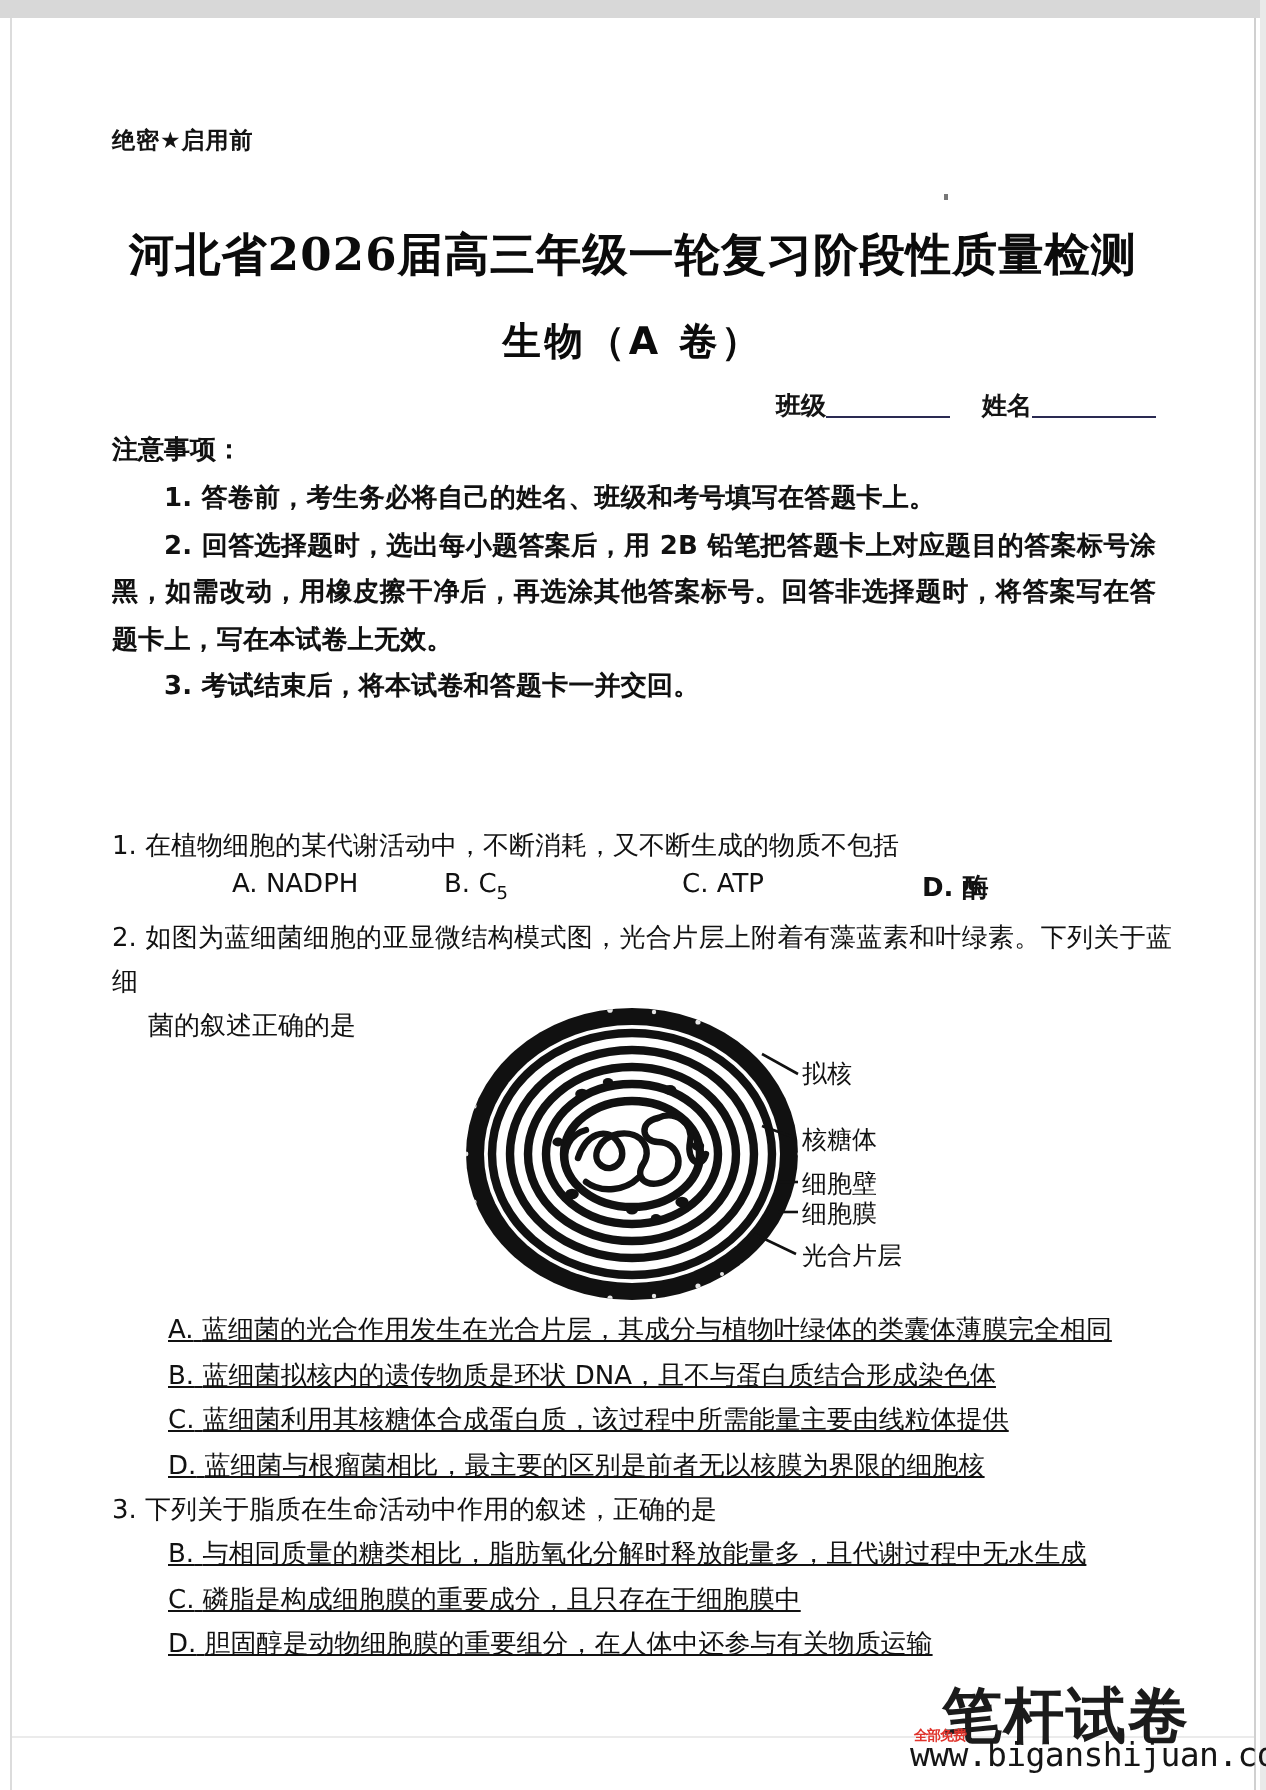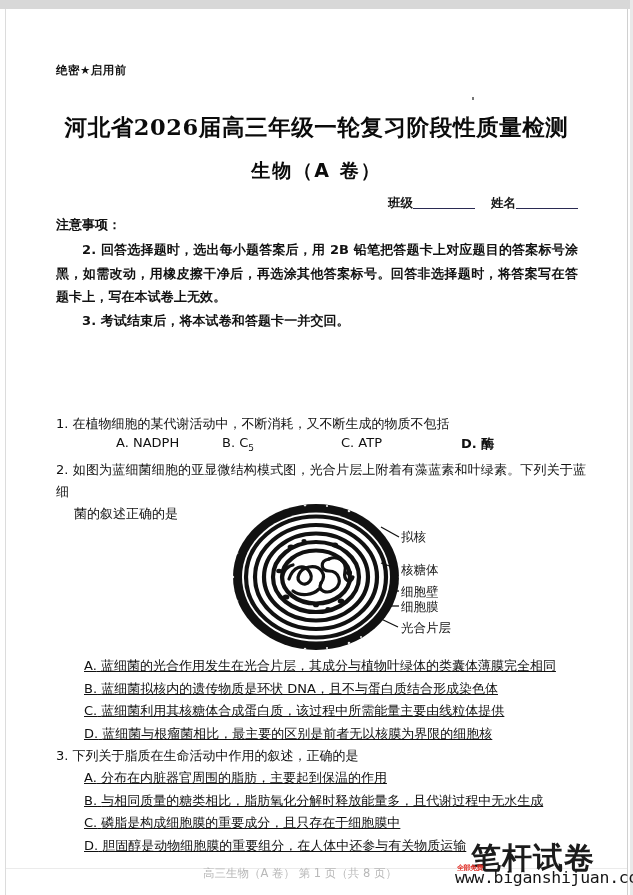--- a/index.html
+++ b/index.html
@@ -291,20 +291,21 @@
 
     <div class="main-title">河北省2026届高三年级一轮复习阶段性质量检测</div>
     <div class="sub-title">生物（A 卷）</div>
 
     <div class="fill-fields">
       <span>班级</span><span class="blank"></span><span>姓名</span><span class="blank last"></span>
     </div>
 
     <div class="notice-title">注意事项：</div>
     <div class="notice-list">
+      <p class="item">1. 答卷前，考生务必将自己的姓名、班级和考号填写在答题卡上。</p>
       <p class="item">2. 回答选择题时，选出每小题答案后，用 2B 铅笔把答题卡上对应题目的答案标号涂黑，如需改动，用橡皮擦干净后，再选涂其他答案标号。回答非选择题时，将答案写在答题卡上，写在本试卷上无效。</p>
       <p class="item">3. 考试结束后，将本试卷和答题卡一并交回。</p>
     </div>
 
 
     <div class="q" style="top:404px;">
       <span class="stem"><span>1.</span> <span>在植物细胞的某代谢活动中，不断消耗，又不断生成的物质不包括</span></span>
     </div>
     <div class="opts-row" style="top:426px;">
       <span class="opt" style="left:18px;margin-left:42px;"><span>A.</span> <span>NADPH</span></span>
@@ -404,30 +405,28 @@
       <span class="opt"><span>A.</span> <span>蓝细菌的光合作用发生在光合片层，其成分与植物叶绿体的类囊体薄膜完全相同</span></span>
       <span class="opt"><span>B.</span> <span>蓝细菌拟核内的遗传物质是环状 DNA，且不与蛋白质结合形成染色体</span></span>
       <span class="opt"><span>C.</span> <span>蓝细菌利用其核糖体合成蛋白质，该过程中所需能量主要由线粒体提供</span></span>
       <span class="opt"><span>D.</span> <span>蓝细菌与根瘤菌相比，最主要的区别是前者无以核膜为界限的细胞核</span></span>
     </div>
 
     <div class="q" style="top:736px;">
       <span class="stem"><span>3.</span> <span>下列关于脂质在生命活动中作用的叙述，正确的是</span></span>
     </div>
     <div class="opts-stack" style="top:758px;">
-      <span class="opt"><span>A.</span> <span>分布在内脏器官周围的脂肪，主要起到保温的作用</span></span>
       <span class="opt"><span>B.</span> <span>与相同质量的糖类相比，脂肪氧化分解时释放能量多，且代谢过程中无水生成</span></span>
       <span class="opt"><span>C.</span> <span>磷脂是构成细胞膜的重要成分，且只存在于细胞膜中</span></span>
       <span class="opt"><span>D.</span> <span>胆固醇是动物细胞膜的重要组分，在人体中还参与有关物质运输</span></span>
     </div>
 
   </div>
 
   <div class="footer-rule"></div>
-  <div class="footer">高三生物（A 卷） 第 1 页（共 8 页）</div>
 
   <div class="watermark">
     <span class="wm-cn">笔杆试卷</span>
     <span class="wm-badge">全部免费</span>
     <span class="wm-url">www.biganshijuan.com</span>
   </div>
 
 </div>
 
 </body></html>

